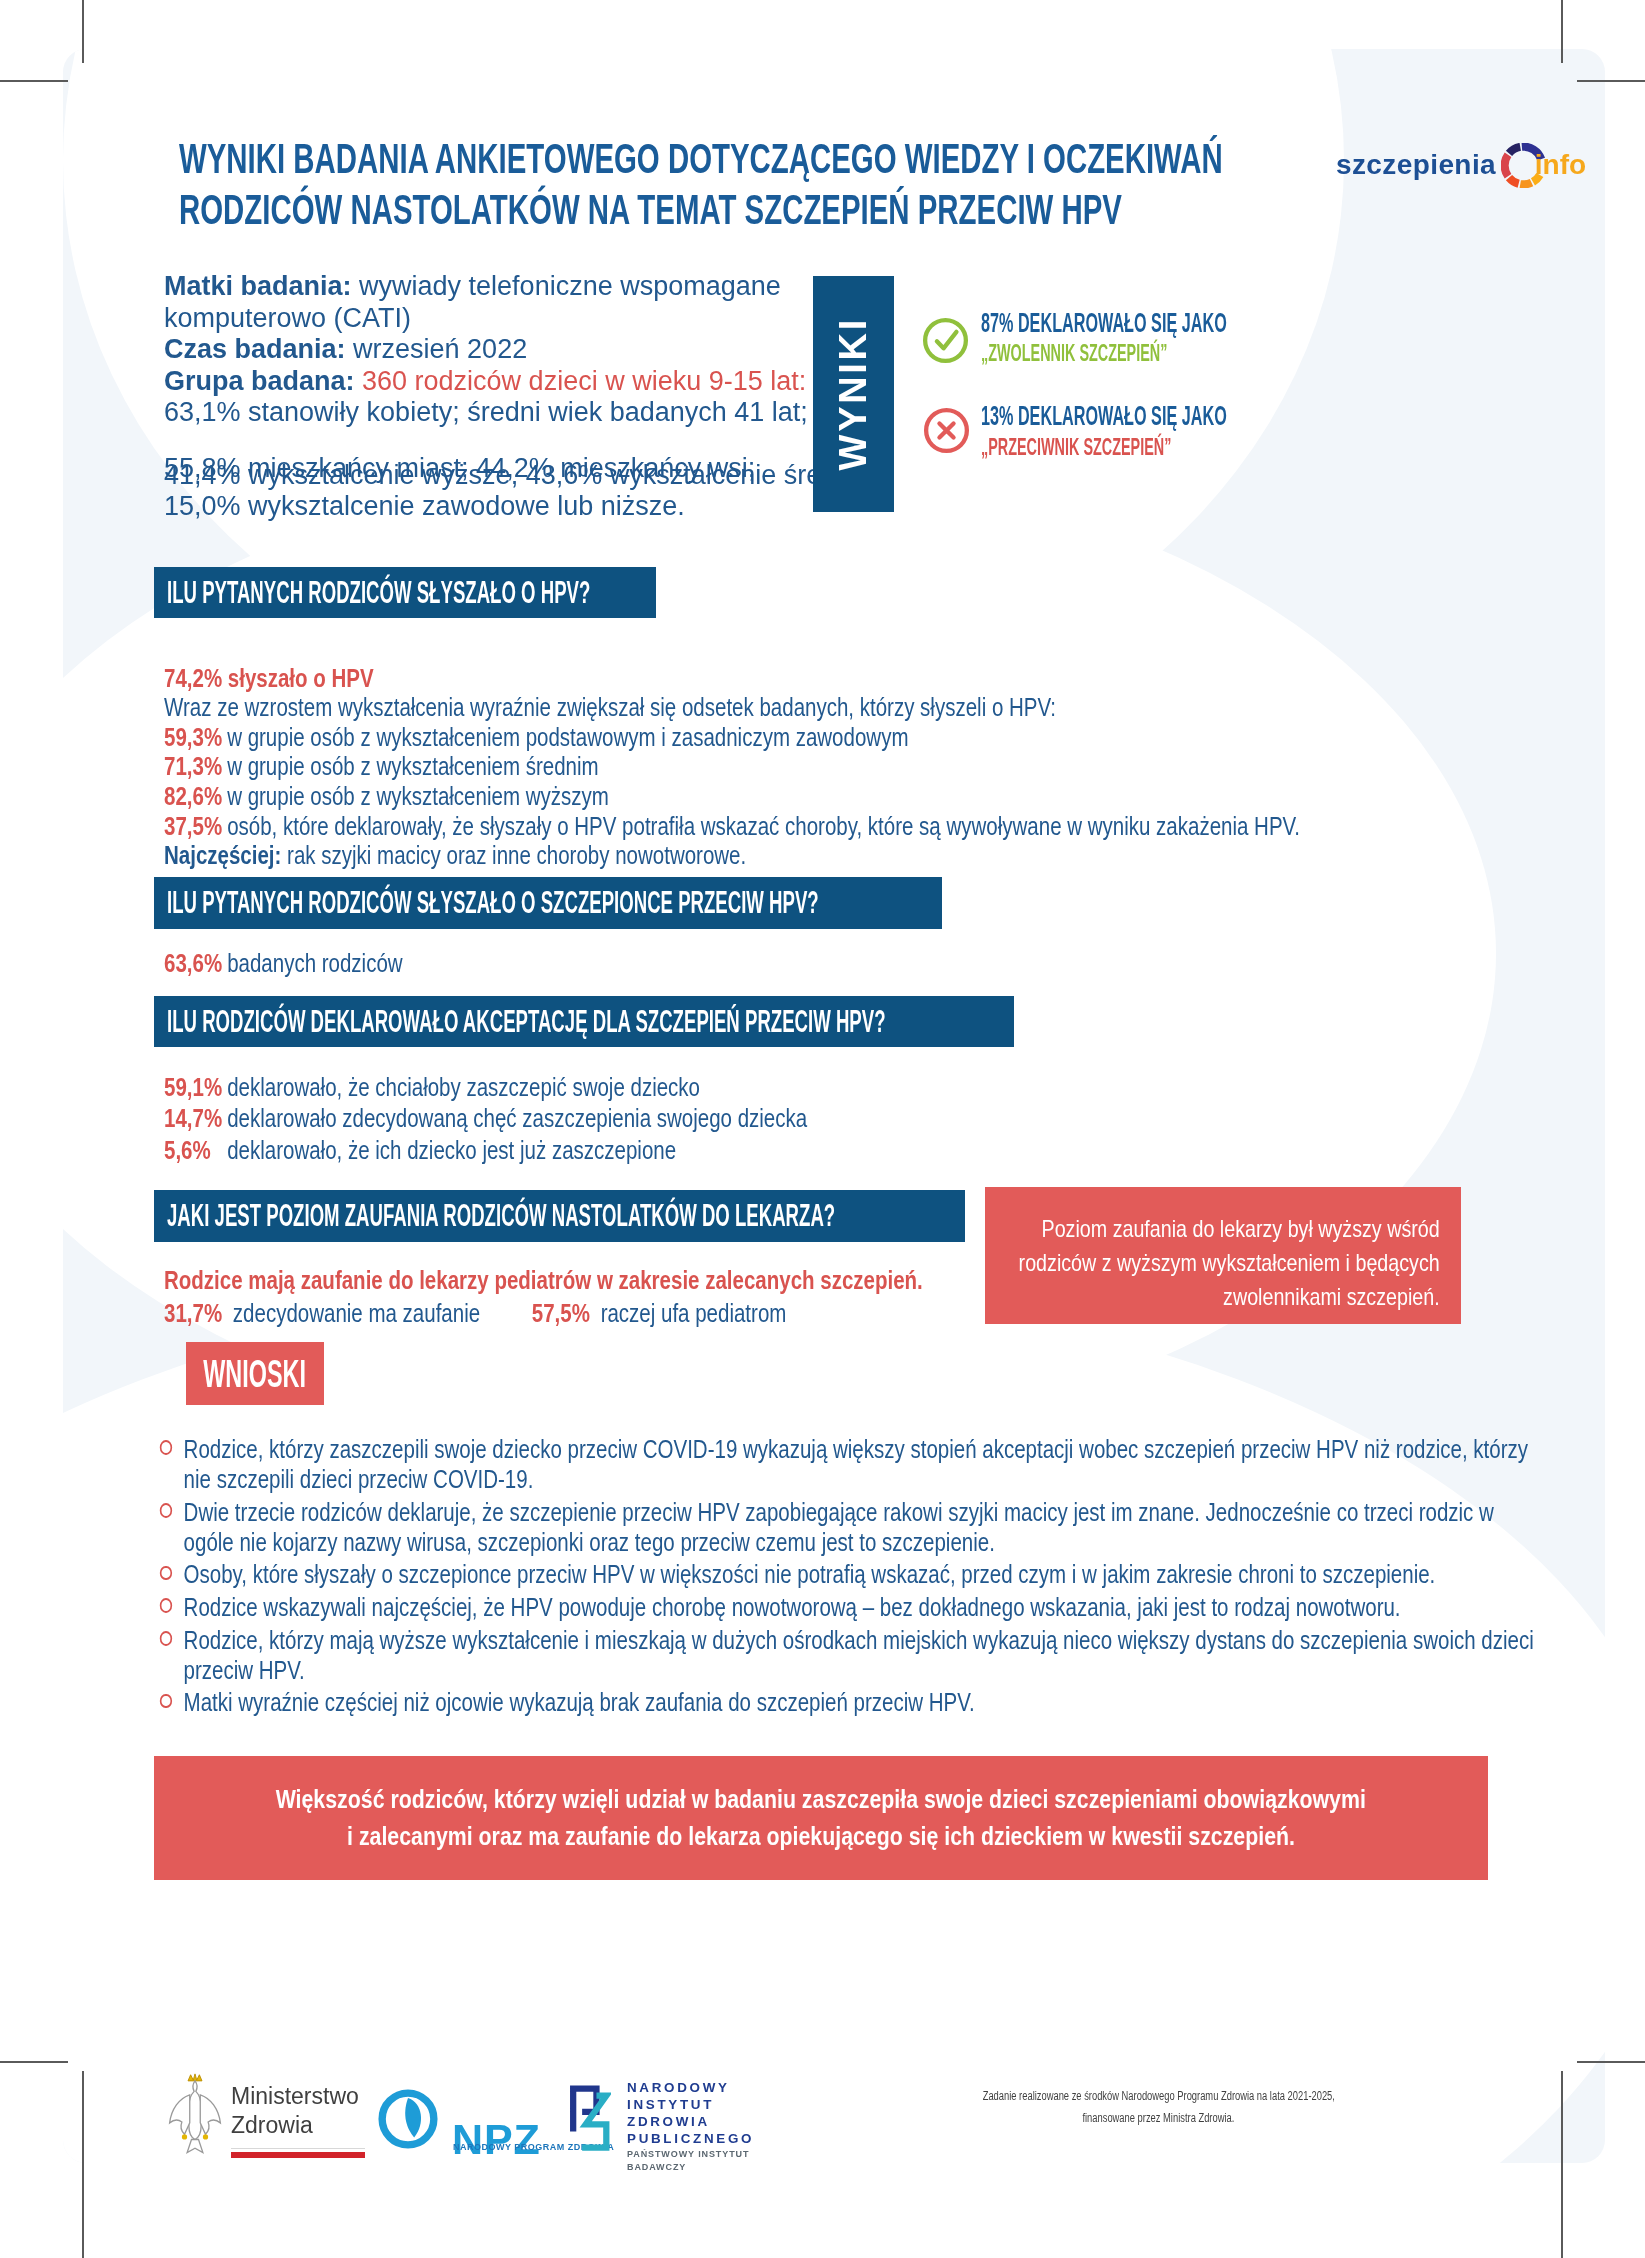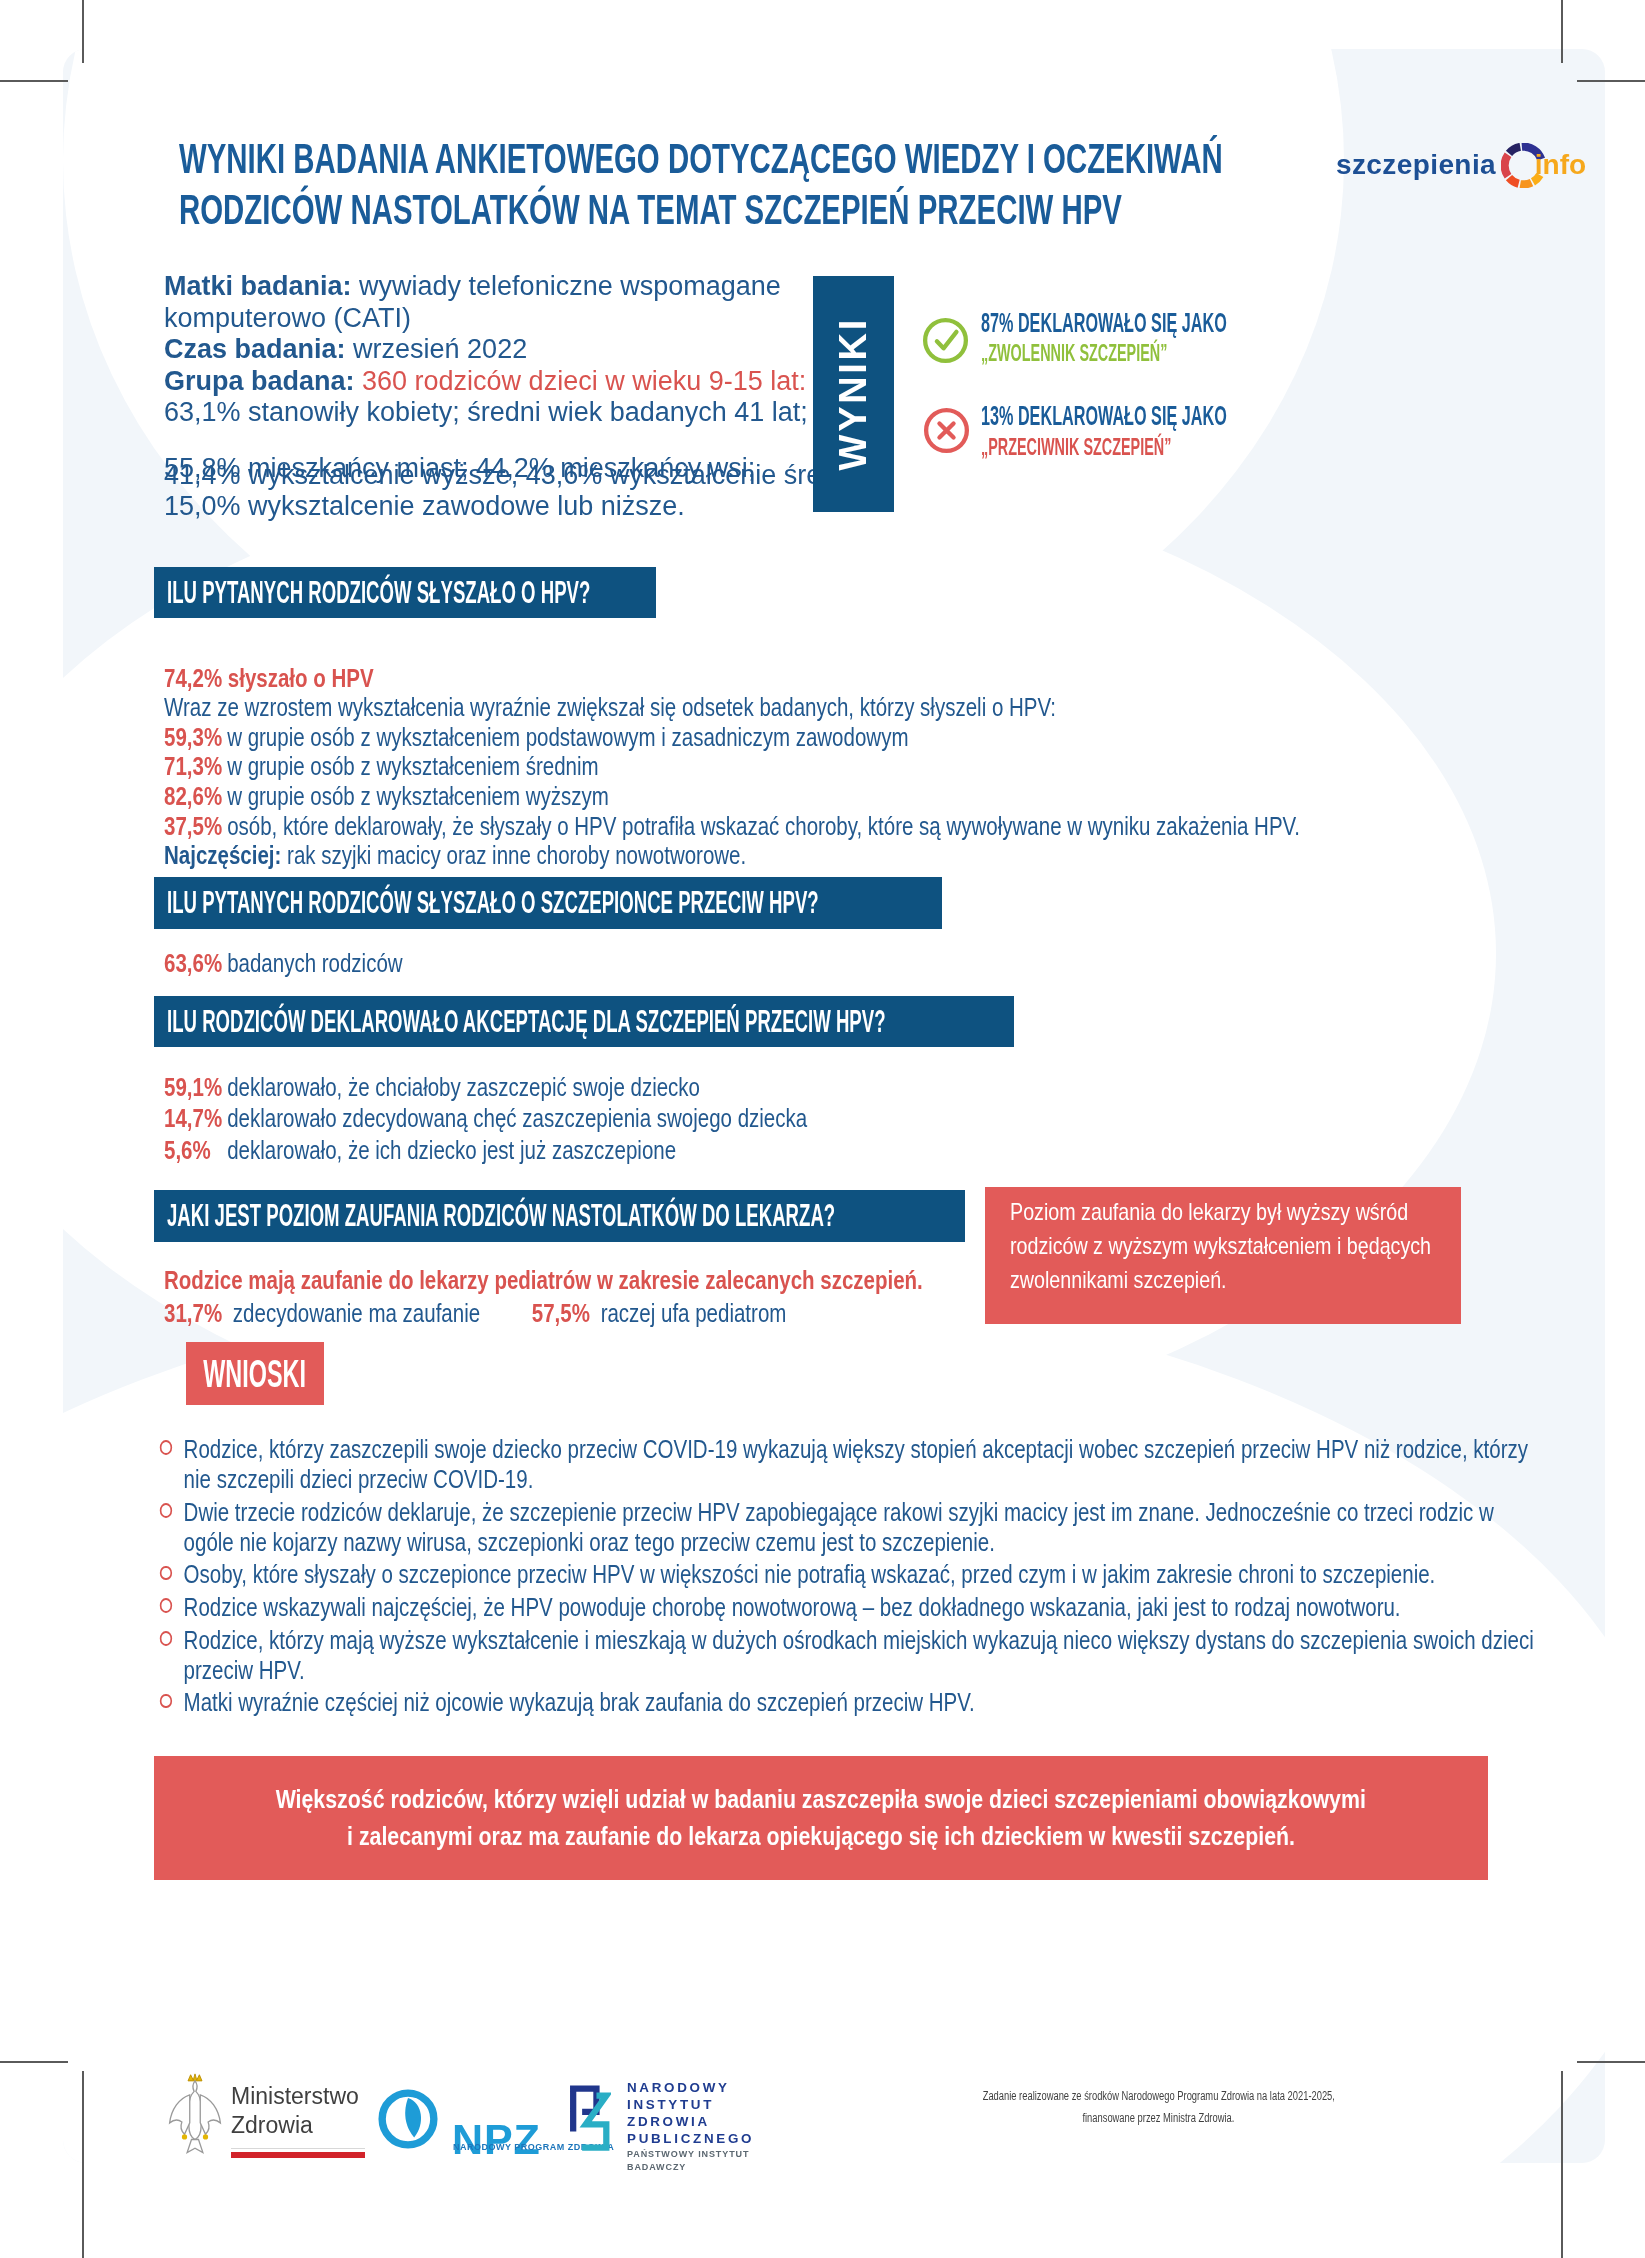--- a/index.html
+++ b/index.html
@@ -42,21 +42,21 @@
   
   .banner{position:absolute;background:var(--banner);display:flex;align-items:center;padding-left:12.5px;box-sizing:border-box;overflow:hidden;}
   .banner span{color:#fff;font-weight:bold;font-size:31px;}
   
   .line{position:absolute;white-space:nowrap;font-size:25px;line-height:30px;color:var(--navy);}
   .rv{display:inline-block;min-width:77px;color:var(--redtx);font-weight:bold;}
   .lead{color:var(--redtx);font-weight:bold;}
   .nb{font-weight:bold;}
   .gap2{margin-left:63px;}
   
-  .callout{position:absolute;left:985px;top:1187px;width:476px;height:137px;background:var(--redbox);box-sizing:border-box;padding:8px 0 0 25px;}
+  .callout{position:absolute;left:985px;top:1187px;width:476px;height:137px;background:var(--redbox);box-sizing:border-box;padding:25px 0 0 25px;text-align:right;}
   .callout .in{width:524px;font-size:24px;line-height:34px;color:#fff;}
   
   .wnioski{position:absolute;left:155px;top:1342px;width:138px;height:63px;background:var(--redbox);display:flex;align-items:center;justify-content:center;margin-left:31px;}
   .wnioski span{color:#fff;font-weight:bold;font-size:39px;}
   
   .bullets{position:absolute;left:159px;top:1434px;width:1684px;margin:0;padding:0;list-style:none;}
   .bullets li{position:relative;padding-left:30px;margin:0 0 2.7px 0;font-size:25px;line-height:30px;color:var(--navy);}
   .bullets li::before{content:"";position:absolute;left:0.9px;top:6.3px;width:10.7px;height:10.7px;border:2.7px solid var(--redtx);border-radius:50%;}
   
   .redbar{position:absolute;left:154px;width:1334px;background:var(--redbox);display:flex;flex-direction:column;align-items:center;justify-content:center;gap:6.3px;}

